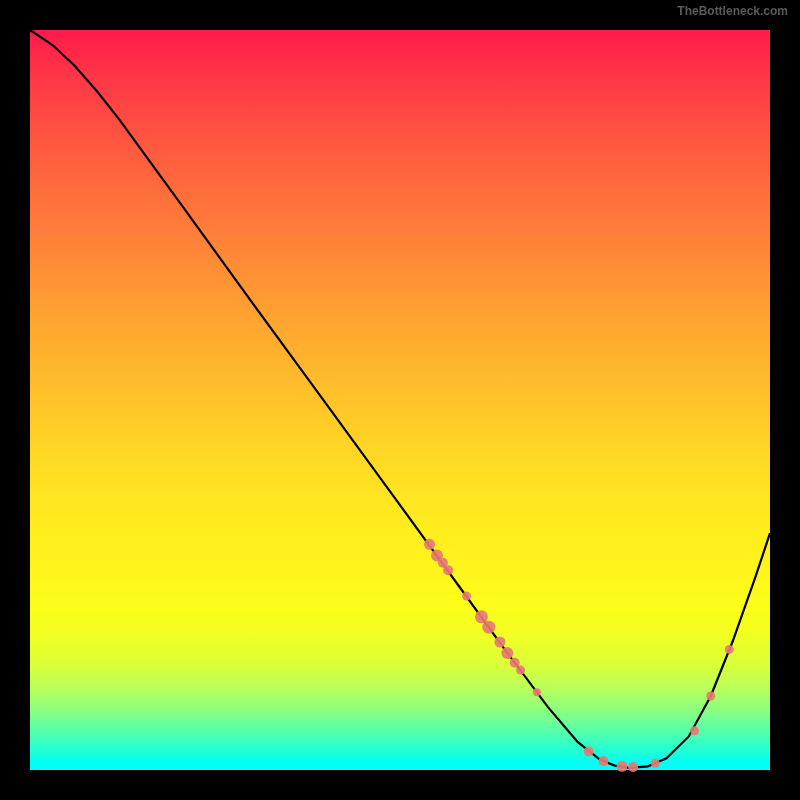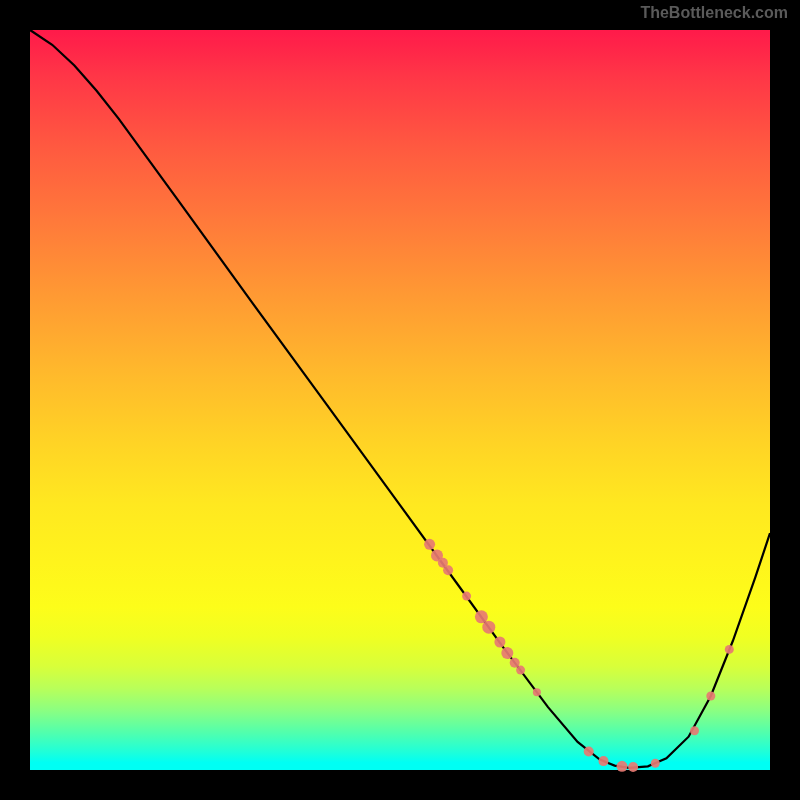--- a/index.html
+++ b/index.html
@@ -8,21 +8,21 @@
     height: 800px;
     background: #000;
     position: relative;
     font-family: Arial, sans-serif;
   }
   .watermark {
     position: absolute;
     top: 4px;
     right: 12px;
     color: #5a5a5a;
-    font-size: 16px;
+    font-size: 12px;
     font-weight: bold;
     z-index: 10;
   }
   .plot-area {
     position: absolute;
     left: 30px;
     top: 30px;
     width: 740px;
     height: 740px;
     background: linear-gradient(to bottom,

